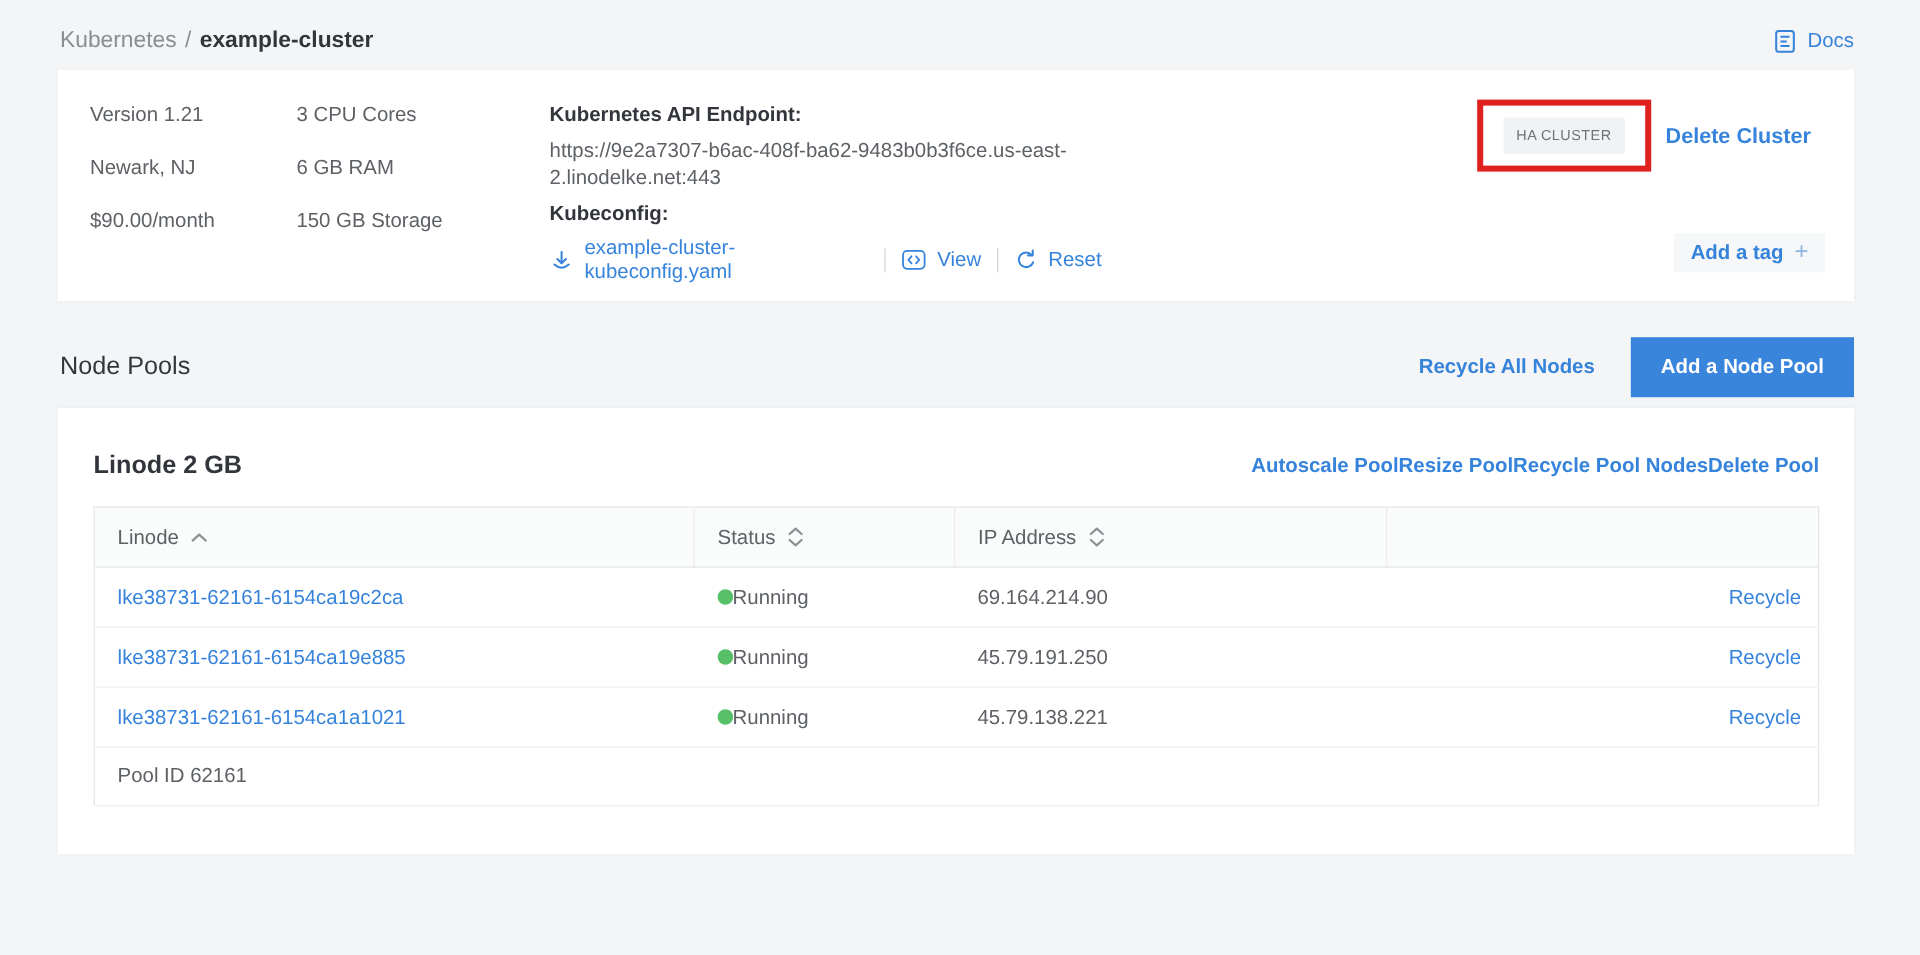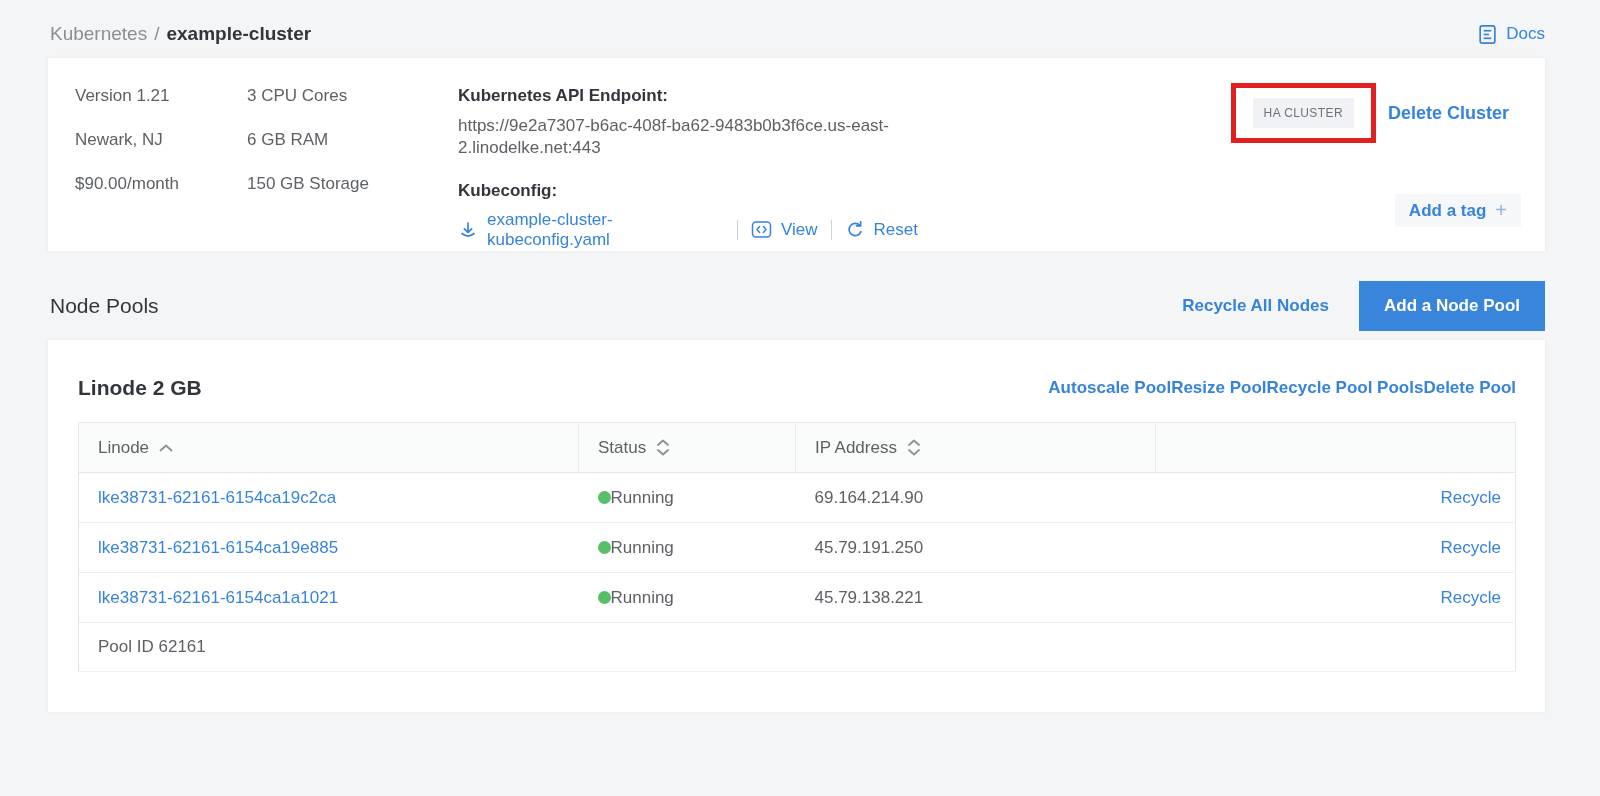--- a/index.html
+++ b/index.html
@@ -38,21 +38,21 @@
     padding:28px 0 0 27px;
   }
 
   .spec-col { display:flex; flex-direction:column; row-gap:24px; font-size:17px; color:#5d6165; }
   .spec-col.c1 { width:172px; }
   .spec-col.c2 { width:211px; }
 
   .endpoint-block { width:460px; }
   .block-label { font-size:17px; font-weight:bold; color:#32363c; margin-bottom:9px; }
   .endpoint-url { font-size:17px; color:#5d6165; line-height:1.32; width:445px; overflow-wrap:anywhere; }
-  .kubeconfig-label { margin-top:21px; }
+  .kubeconfig-label { margin-top:8px; }
   .kubeconfig-row { display:flex; align-items:center; margin-top:4px; }
   .kc-link { display:flex; align-items:center; gap:9px; color:#3683dc; font-size:17px; cursor:pointer; }
   .kc-sep { width:1px; height:20px; background:#ccd2d8; margin:0 13px; }
   .icon { display:inline-flex; align-items:center; }
 
   .summary-right-top {
     position:absolute; top:25px; right:36px;
     display:flex; align-items:center; gap:12px;
   }
   .ha-highlight {
@@ -236,21 +236,21 @@
       <button class="add-pool-btn">Add a Node Pool</button>
     </div>
   </div>
 
   <div class="card pool-card">
     <div class="pool-head">
       <div class="pool-name">Linode 2 GB</div>
       <div class="pool-links">
         <span class="pool-link">Autoscale Pool</span>
         <span class="pool-link">Resize Pool</span>
-        <span class="pool-link">Recycle Pool Pools</span>
+        <span class="pool-link">Recycle Pool Nodes</span>
         <span class="pool-link">Delete Pool</span>
       </div>
     </div>
 
     <table class="node-table">
       <thead>
         <tr>
           <th class="col-linode">
             <span class="th-inner">
               <span>Linode</span>

